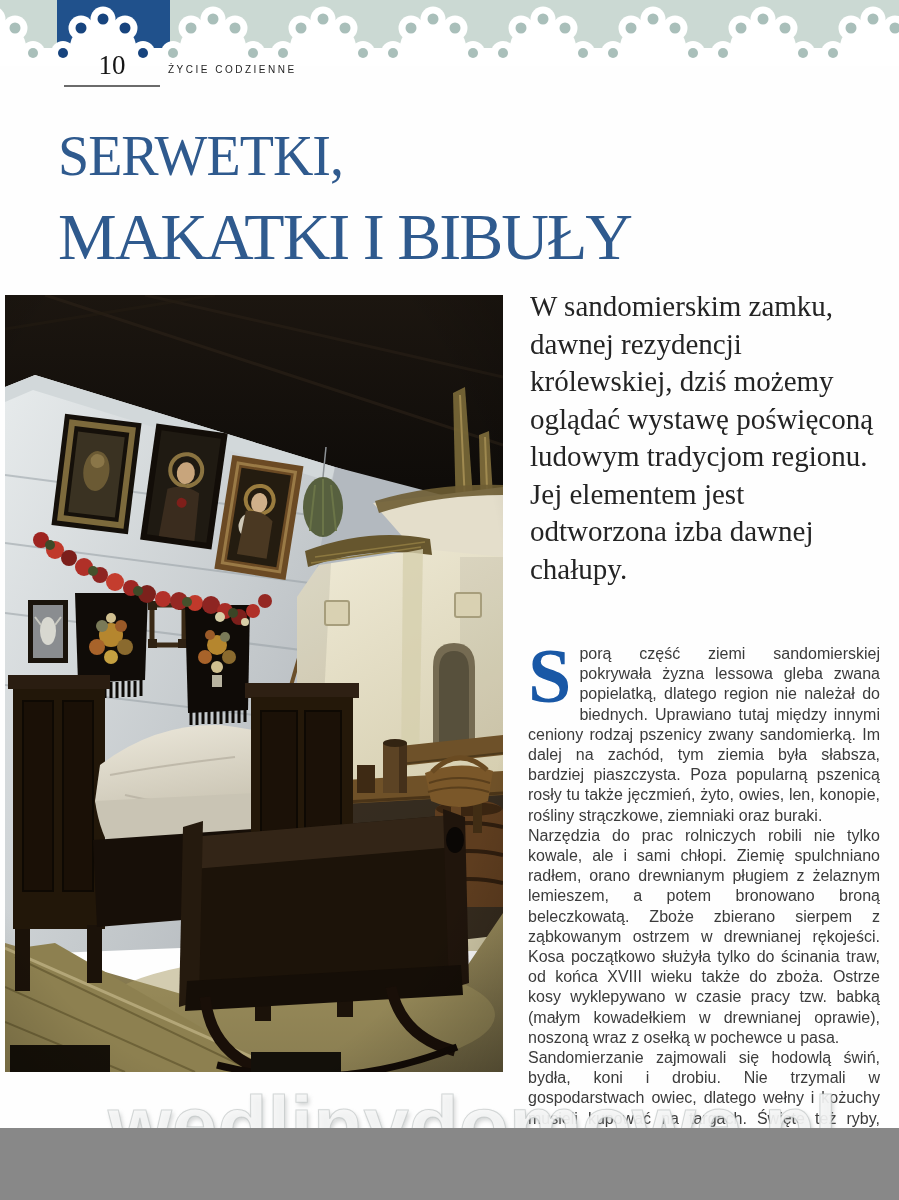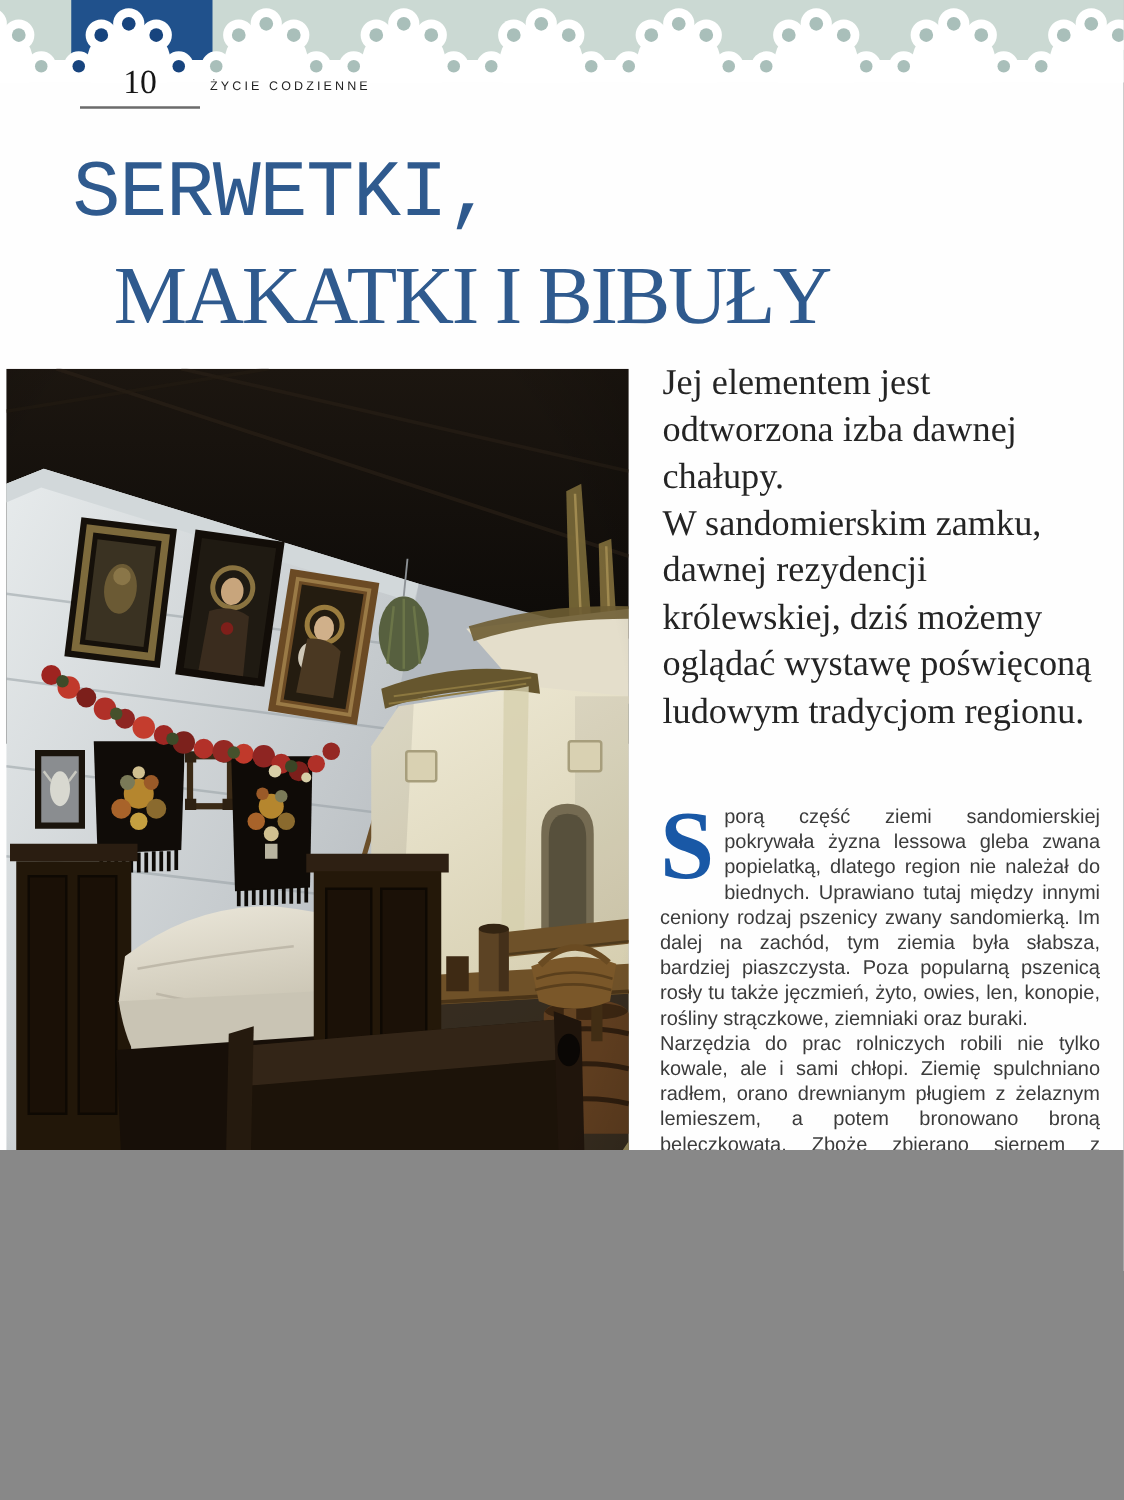--- a/index.html
+++ b/index.html
@@ -1,36 +1,36 @@
 <!DOCTYPE html>
 <html><head>
 <meta charset="utf-8">
 <style>
   html,body{margin:0;padding:0;background:#888;}
   .page{
-    position:relative;width:899px;height:920px;margin:0 auto;
+    position:relative;width:899px;height:1128px;margin:0 auto;
     background:#fefefe;overflow:hidden;
     font-family:"Liberation Sans",sans-serif;
   }
   
   .lace{position:absolute;left:0;top:0;width:899px;height:66px;}
   .pagenum-wrap{
     position:absolute;left:64px;top:50px;width:96px;text-align:center;
     font-family:"Liberation Serif",serif;font-size:27px;color:#161616;
     padding-bottom:4px;border-bottom:2px solid #6b6b6b;
   }
   .section-label{
     position:absolute;left:168px;top:64px;
     font-size:10px;letter-spacing:2.5px;color:#232323;font-weight:500;
   }
   
   .title{position:absolute;left:58px;top:112px;color:#2f5a8e;
     font-family:"Liberation Serif",serif;font-weight:400;}
-  .title-line1{font-size:64px;line-height:88px;letter-spacing:-1px;font-family:Liberation Mono, monospace;}
-  .title-line2{font-size:66px;line-height:74px;letter-spacing:-2px;margin-left:33px;}
+  .title-line1{font-size:56px;line-height:88px;letter-spacing:-1px;}
+  .title-line2{font-size:66px;line-height:74px;letter-spacing:-2px;}
   
   .intro{
     position:absolute;left:530px;top:288px;width:354px;
     font-family:"Liberation Serif",serif;font-size:29px;line-height:37.5px;
     color:#242424;
   }
   .intro p{margin:0;}
   
   .photo{position:absolute;left:5px;top:295px;width:498px;height:777px;margin:0;}
   .photo svg{display:block;}
@@ -182,22 +182,22 @@
 
   <div class="pagenum-wrap">10</div>
   <div class="section-label">ŻYCIE CODZIENNE</div>
 
   <h1 class="title" style="margin:0;">
     <div class="title-line1">SERWETKI,</div>
     <div class="title-line2">MAKATKI I BIBUŁY</div>
   </h1>
 
   <div class="intro">
+    <p>W sandomierskim zamku, dawnej rezydencji królewskiej, dziś możemy oglądać wystawę poświęconą ludowym tradycjom regionu.</p>
     <p>Jej elementem jest odtworzona izba dawnej chałupy.</p>
-    <p>W sandomierskim zamku, dawnej rezydencji królewskiej, dziś możemy oglądać wystawę poświęconą ludowym tradycjom regionu.</p>
   </div>
 
   <figure class="photo">
     <svg width="498" height="777" viewBox="0 0 498 777">
       <defs>
         <linearGradient id="g-ceil" x1="0" y1="0" x2="0" y2="1">
           <stop offset="0" stop-color="#1c1610"></stop>
             <stop offset="1" stop-color="#070605"></stop>
         </linearGradient>
         <linearGradient id="g-wall" x1="0" y1="0" x2="1" y2="0.6">

